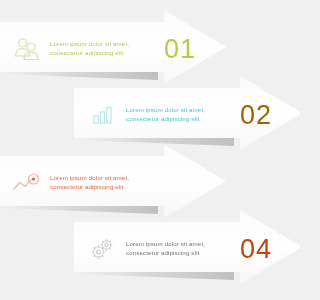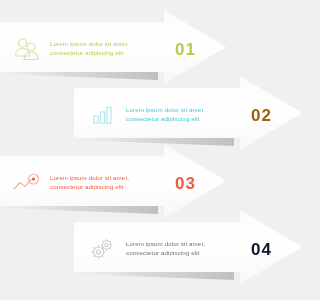--- a/index.html
+++ b/index.html
@@ -60,22 +60,22 @@
     flex:1 1 auto;
     line-height:1.45;
     letter-spacing:0.1px;
     font-size:6.2px;
     white-space:nowrap;
   }
   .txt .l{display:block;}
 
   .num{
     flex:0 0 auto;
-    font-size:17px;
-    font-weight:700;
+    font-size:27px;
+    font-weight:400;
     letter-spacing:1px;
     margin-left:7px;
     line-height:1;
   }
 </style>
 </head>
 <body>
 
 <div id="infographic">
 
@@ -168,21 +168,20 @@
         <svg width="28" height="20" viewBox="0 0 28 20" fill="none" stroke="#f3b3a6" stroke-width="1.2">
           <polyline points="1,16 7,9.5 12,13.5 18,6.5" stroke-linejoin="round" stroke-linecap="round"></polyline>
           <circle cx="20.5" cy="6" r="5"></circle>
           <circle cx="20.5" cy="6" r="1.6" fill="#f05a3c" stroke="none"></circle>
         </svg>
       </span>
       <span class="txt" style="color: rgb(240, 90, 60);">
         <span class="l">Lorem ipsum dolor sit amet,</span>
         <span class="l">consectetur adipiscing elit</span>
       </span>
-      <span class="num" style="color: rgb(240, 90, 60);">03</span>
     </div>
   </div>
 
   <div class="step right step4">
     <svg class="arrow-svg" viewBox="0 0 228 62" preserveAspectRatio="none">
       <defs>
         <linearGradient id="fold4" x1="0" y1="0" x2="1" y2="0">
           <stop offset="0" stop-color="#d9d9d9" stop-opacity="0"></stop>
           <stop offset="0.45" stop-color="#cfcfcf" stop-opacity="0.75"></stop>
           <stop offset="1" stop-color="#bdbdbd" stop-opacity="0.95"></stop>
@@ -222,17 +221,17 @@
             <line x1="11" y1="17.5" x2="12" y2="18.5"></line>
             <line x1="12" y1="9.5" x2="11" y2="10.5"></line>
             <line x1="4" y1="17.5" x2="3" y2="18.5"></line>
           </g>
         </svg>
       </span>
       <span class="txt" style="color: rgb(110, 115, 120);">
         <span class="l">Lorem ipsum dolor sit amet,</span>
         <span class="l">consectetur adipiscing elit</span>
       </span>
-      <span class="num" style="color: #0f172a; text-align: right;">04</span>
+      <span class="num" style="color: #c2410c; text-align: right;">04</span>
     </div>
   </div>
 
 </div>
 
 </body></html>

